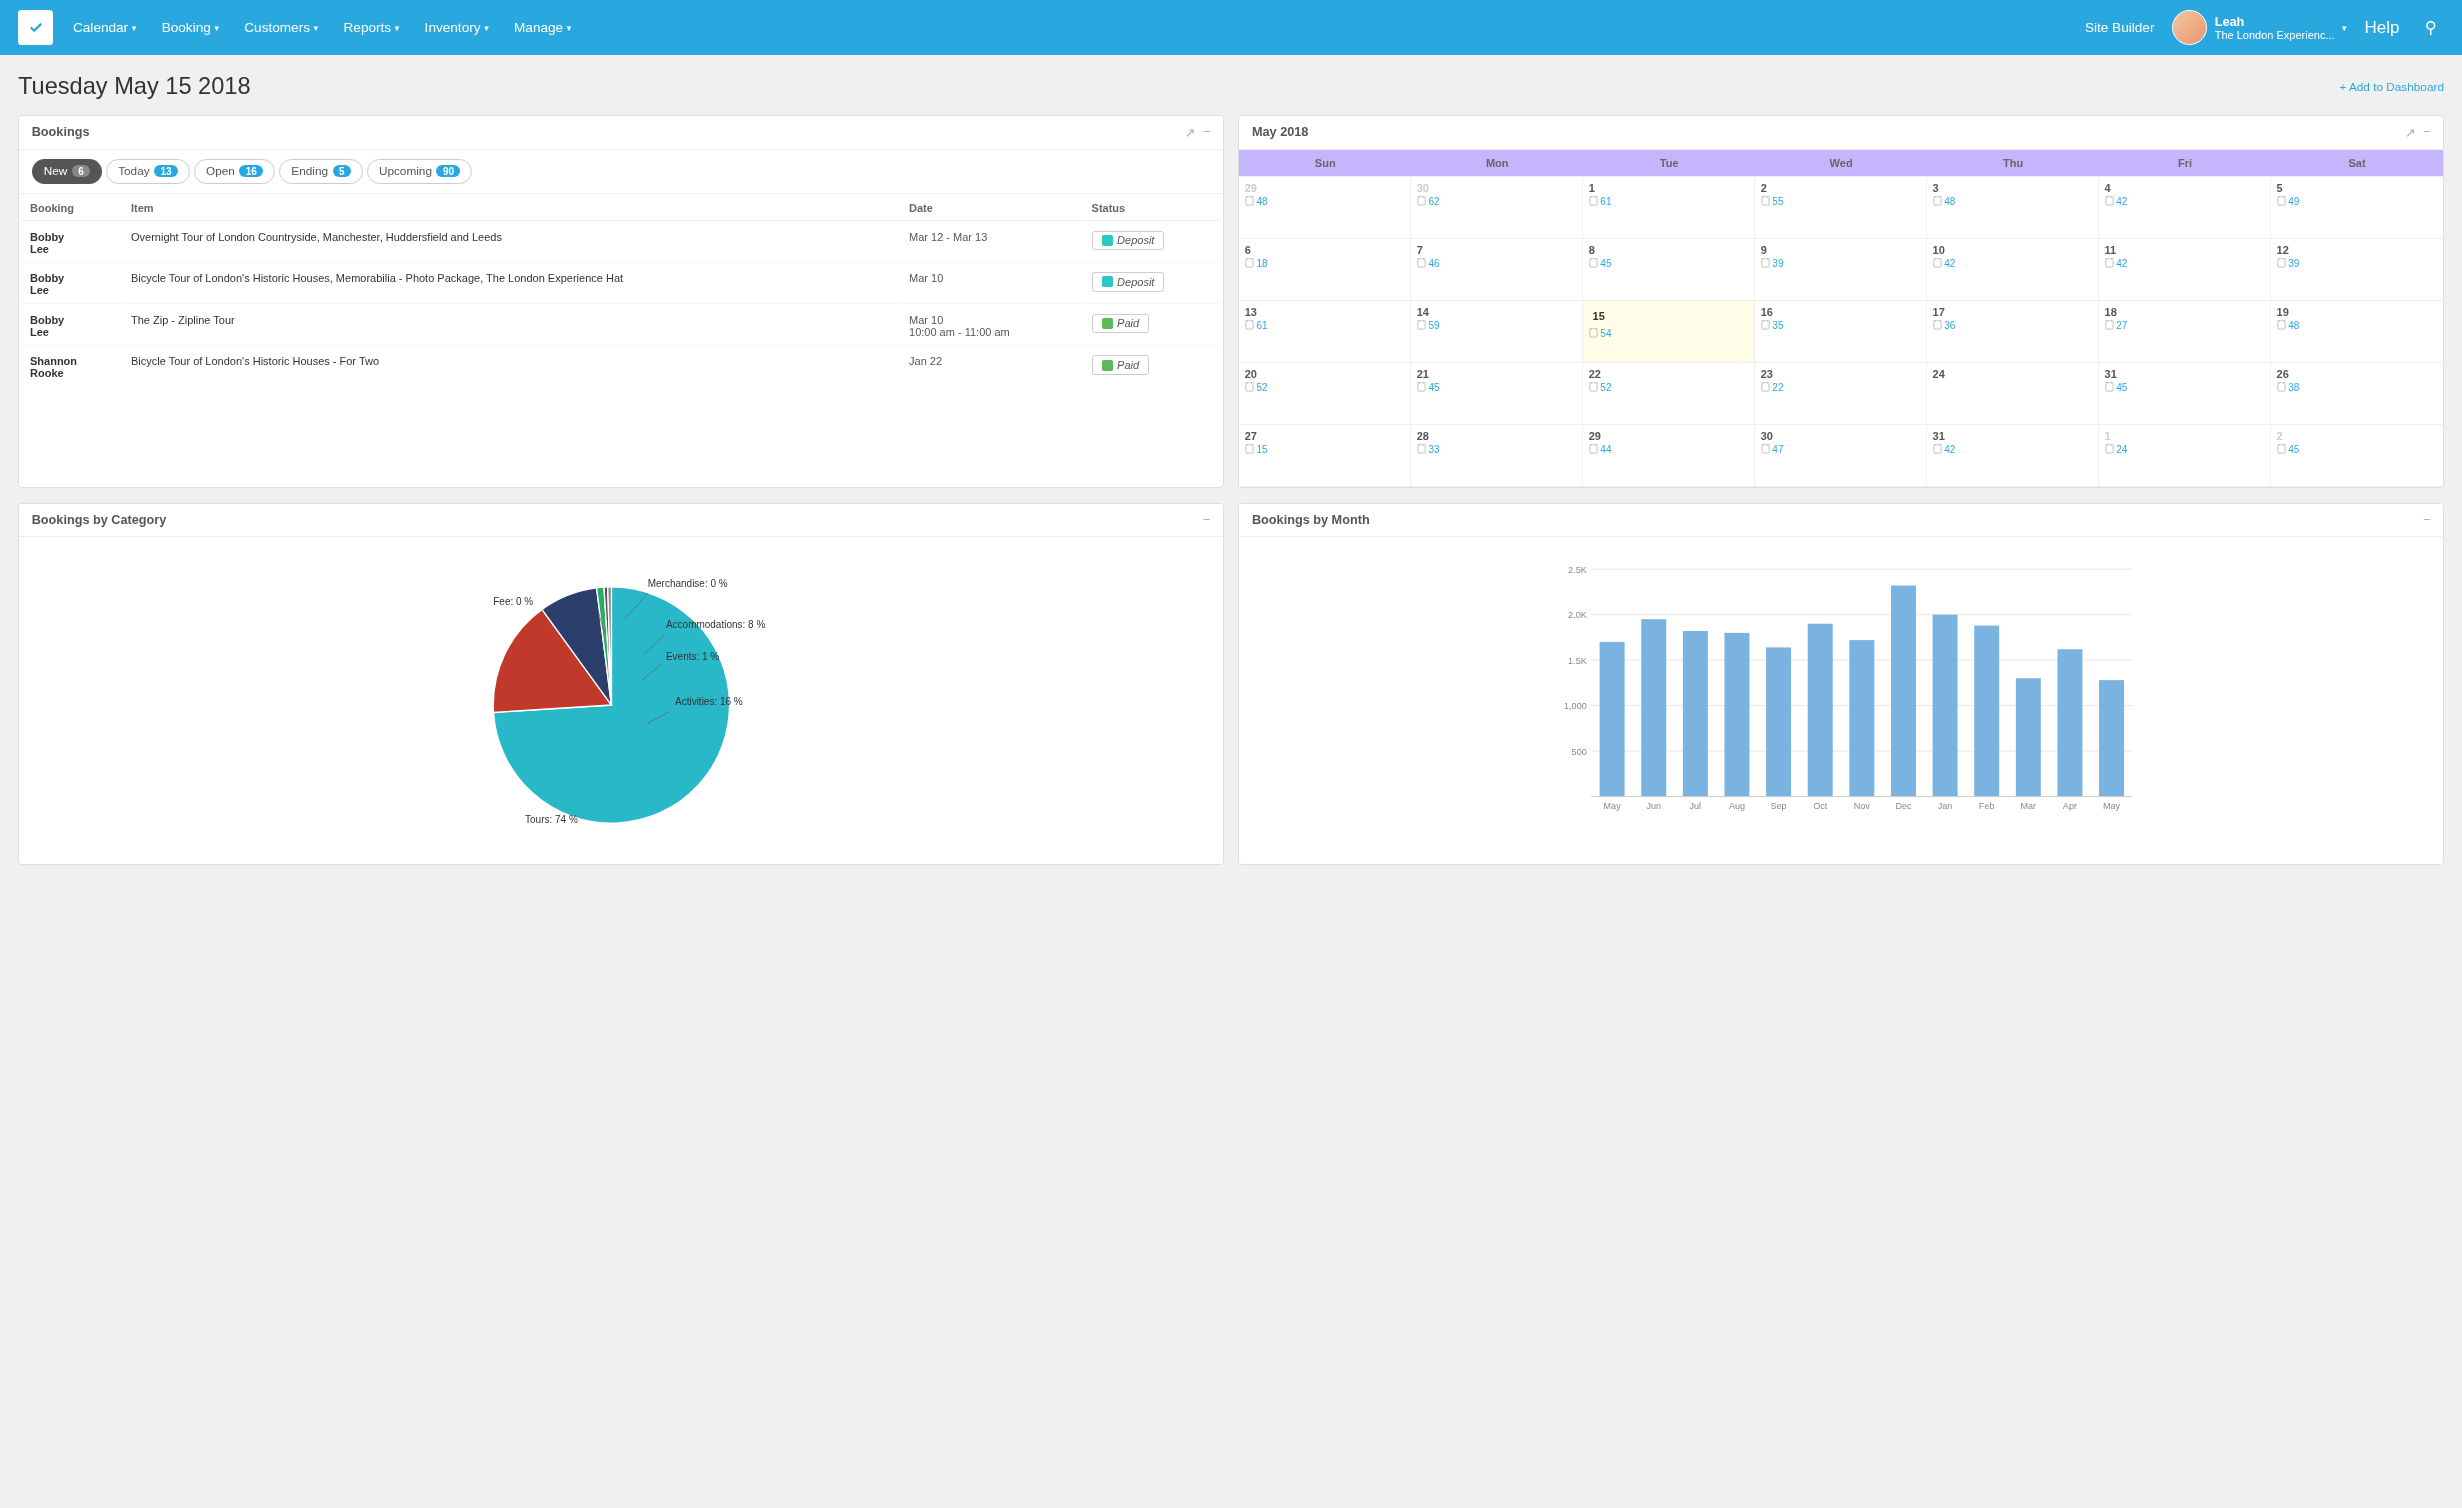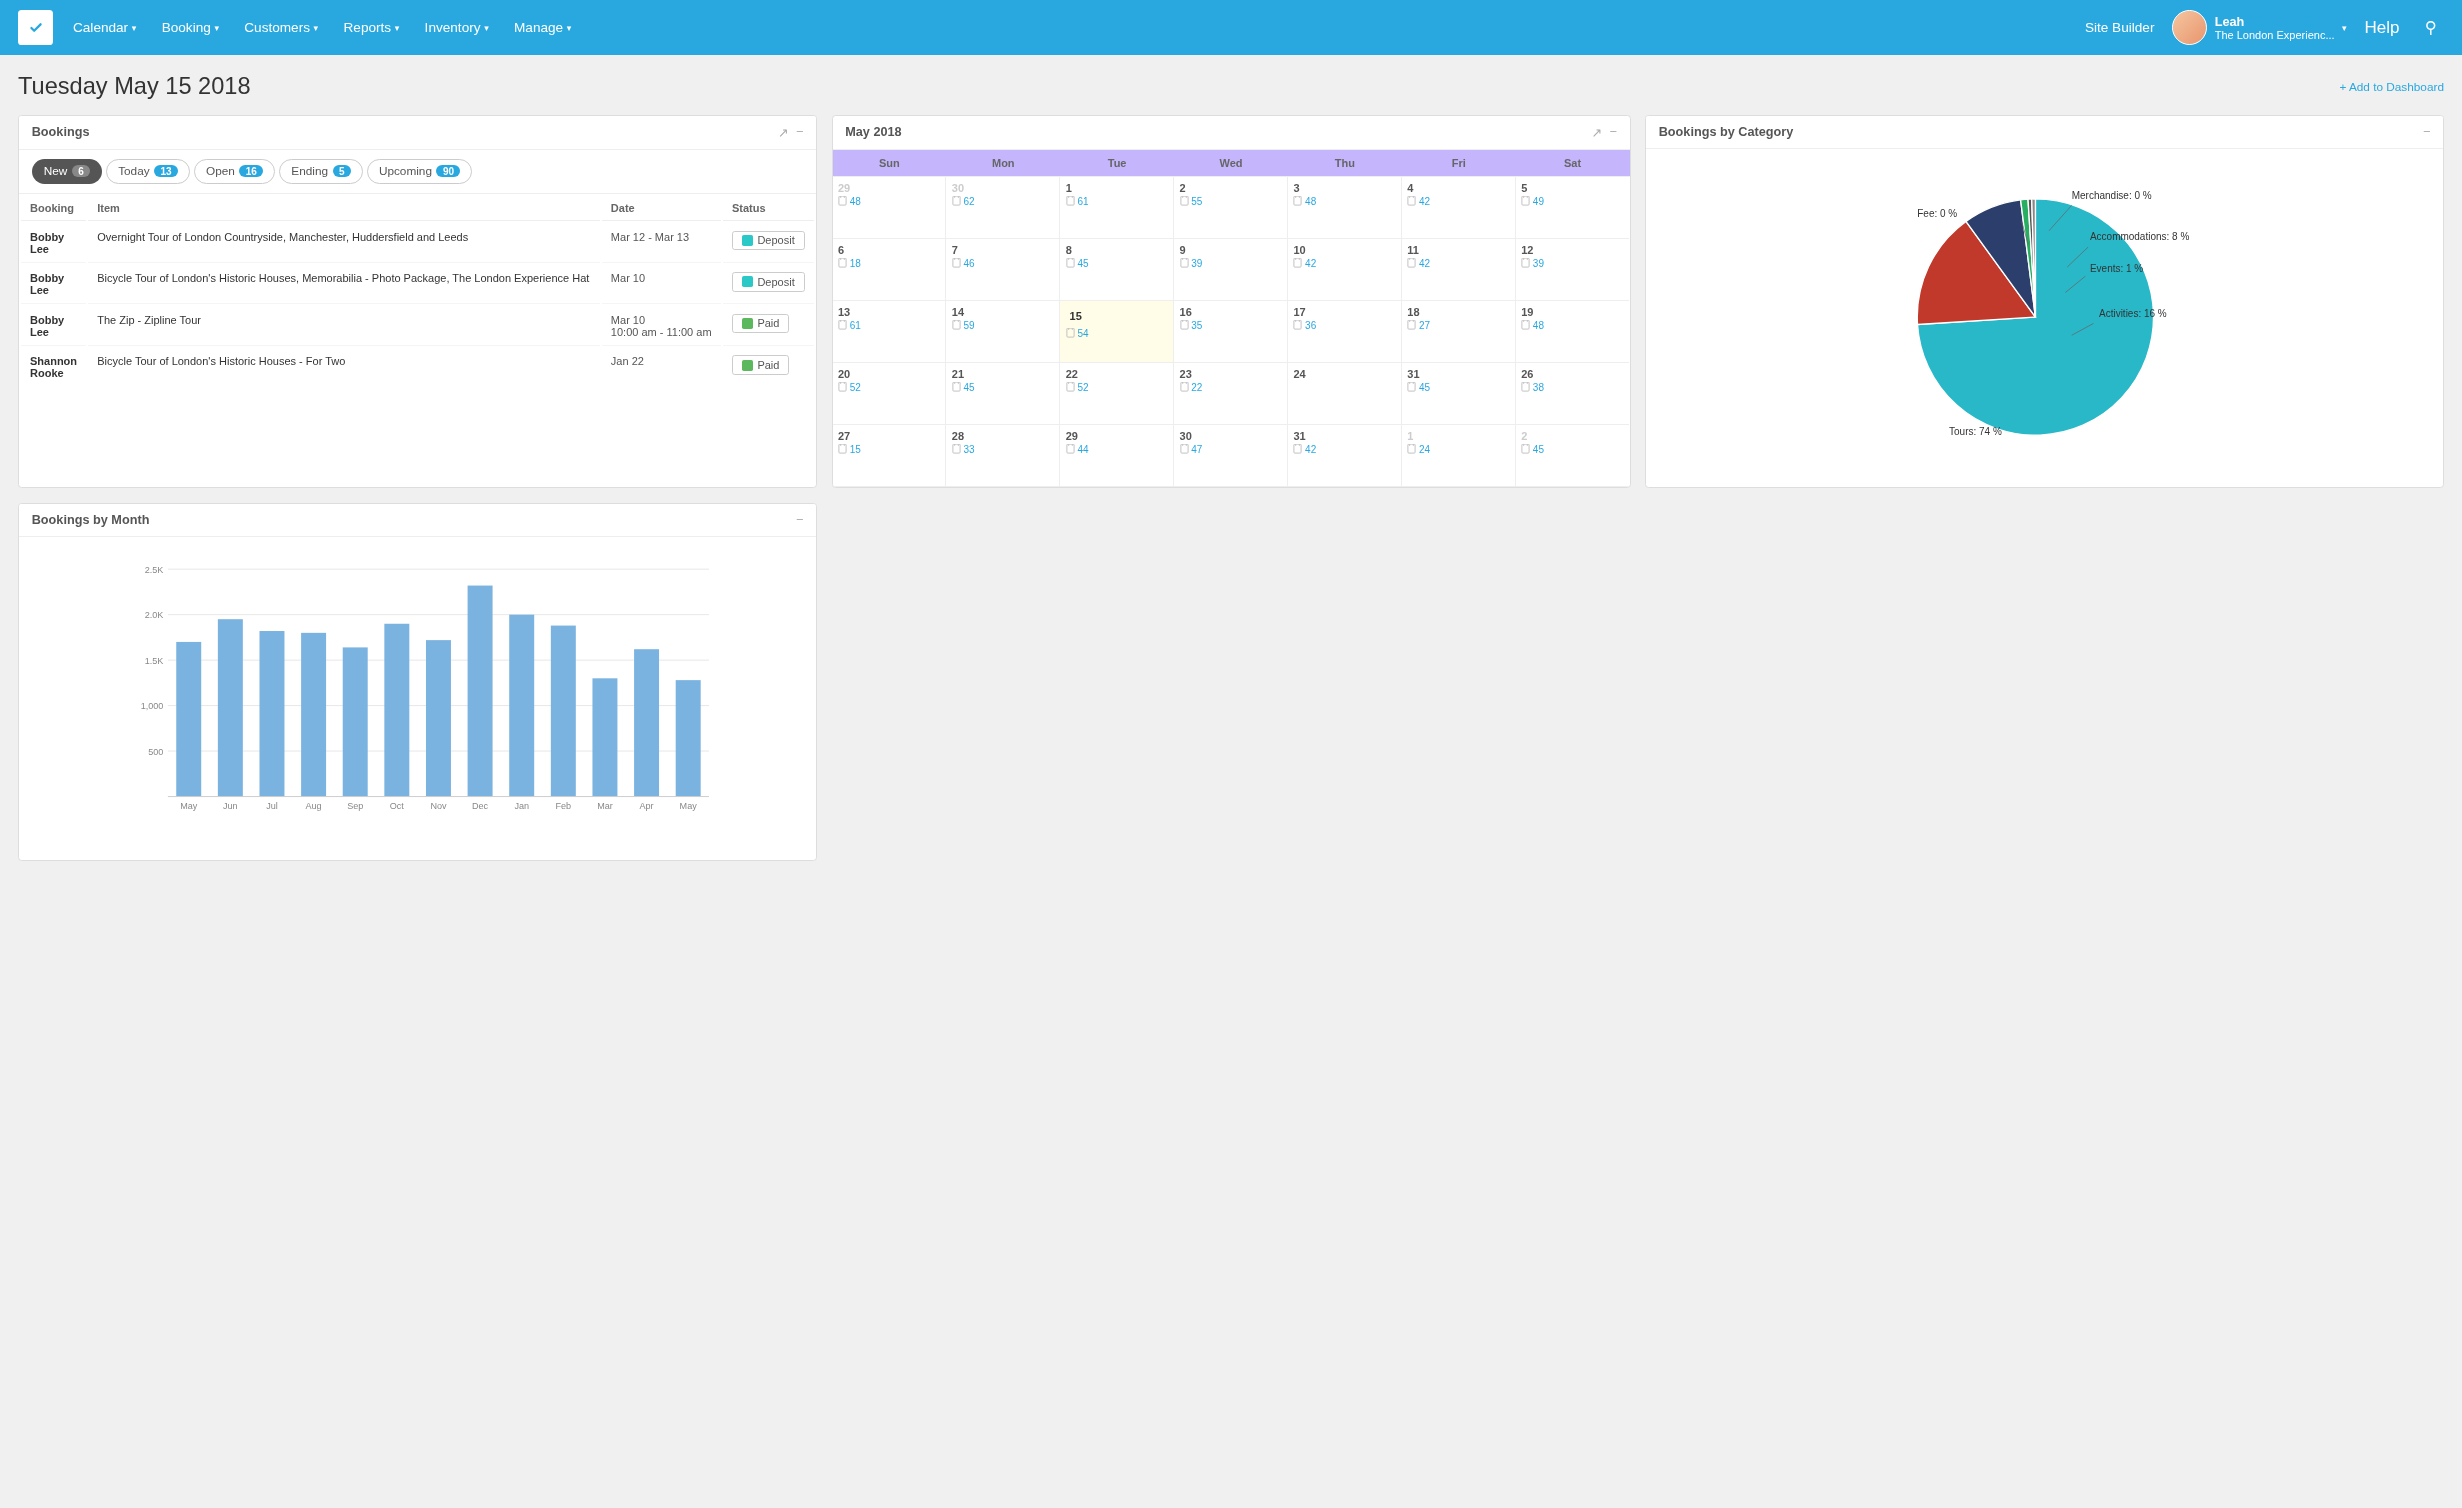--- a/index.html
+++ b/index.html
@@ -24,21 +24,21 @@
     .help-link { color: white; font-size: 17px; padding: 0 9px; cursor: pointer; }
     .search-icon-nav { color: white; font-size: 16.4px; padding: 0 7.3px; cursor: pointer; }
 
     
     .page { padding: 18px; background: #f0f0f0; min-height: calc(100vh - 55px); }
     .page-header { display: flex; justify-content: space-between; align-items: center; margin-bottom: 14.5px; }
     .page-title { font-size: 23.6px; font-weight: 300; color: #333; }
     .add-dashboard { color: #29a8e0; font-size: 11.8px; cursor: pointer; }
 
     
-    .dashboard-grid { display: grid; grid-template-columns: 1fr 1fr 1fr; gap: 14.5px; }
+    .dashboard-grid { display: grid; grid-template-columns: 1fr 1fr; gap: 14.5px; }
 
     
     .panel { background: white; border-radius: 3.6px; border: 0.9px solid #ddd; overflow: hidden; }
     .panel-header { display: flex; justify-content: space-between; align-items: center; padding: 9px 12.7px; border-bottom: 0.9px solid #eee; background: white; }
     .panel-title { font-size: 12.7px; font-weight: 600; color: #555; }
     .panel-icons { display: flex; gap: 7.3px; }
     .panel-icon { color: #aaa; cursor: pointer; font-size: 12.7px; }
 
     
     .bookings-tabs { display: flex; gap: 4px; padding: 9px 12.7px; border-bottom: 0.9px solid #eee; align-items: center; }
@@ -46,21 +46,21 @@
     .tab-btn.active { background: #555; color: white; }
     .tab-btn:not(.active) { background: white; color: #555; border-color: #ccc; }
     .tab-badge { background: #29a8e0; color: white; border-radius: 9px; padding: 0.9px 6.4px; font-size: 10px; font-weight: bold; }
     .tab-btn.active .tab-badge { background: #888; }
 
     .bookings-table { width: 100%; }
     .bookings-table th { text-align: left; padding: 6.4px 9px; font-size: 11px; font-weight: 600; color: #666; border-bottom: 0.9px solid #eee; background: white; }
     .bookings-table td { padding: 7.3px 9px; vertical-align: top; border-bottom: 0.9px solid #f5f5f5; font-size: 11px; }
     .bookings-table tr:last-child td { border-bottom: none; }
     .customer-name { font-weight: 600; font-size: 11px; }
-    .status-badge { display: inline-flex; align-items: center; gap: 4.5px; padding: 2.7px 9px; border-radius: 2.7px; font-size: 11px; font-weight: 500; border: 0.9px solid #ccc; color: #555; }
+    .status-badge { display: inline-flex; align-items: center; gap: 4.5px; padding: 2.7px 9px; border-radius: 2.7px; font-size: 11px; font-weight: 500; border: 0.9px solid #ccc; color: #555; font-style: italic; }
     .status-dot { width: 11px; height: 11px; border-radius: 1.8px; }
     .status-deposit .status-dot { background: #2bc8c8; }
     .status-paid .status-dot { background: #5cb85c; }
 
     
     .calendar-container { padding: 0; }
     .calendar-header-row { display: grid; grid-template-columns: repeat(7, 1fr); background: #c4b5fd; border-bottom: 0.9px solid #eee; }
     .cal-day-header { text-align: center; padding: 7.3px 3.6px; font-size: 11px; font-weight: 600; color: #666; }
     .calendar-body { display: grid; grid-template-columns: repeat(7, 1fr); }
     .cal-cell { border-right: 0.9px solid #eee; border-bottom: 0.9px solid #eee; padding: 4.5px 5.5px; min-height: 62px; }

